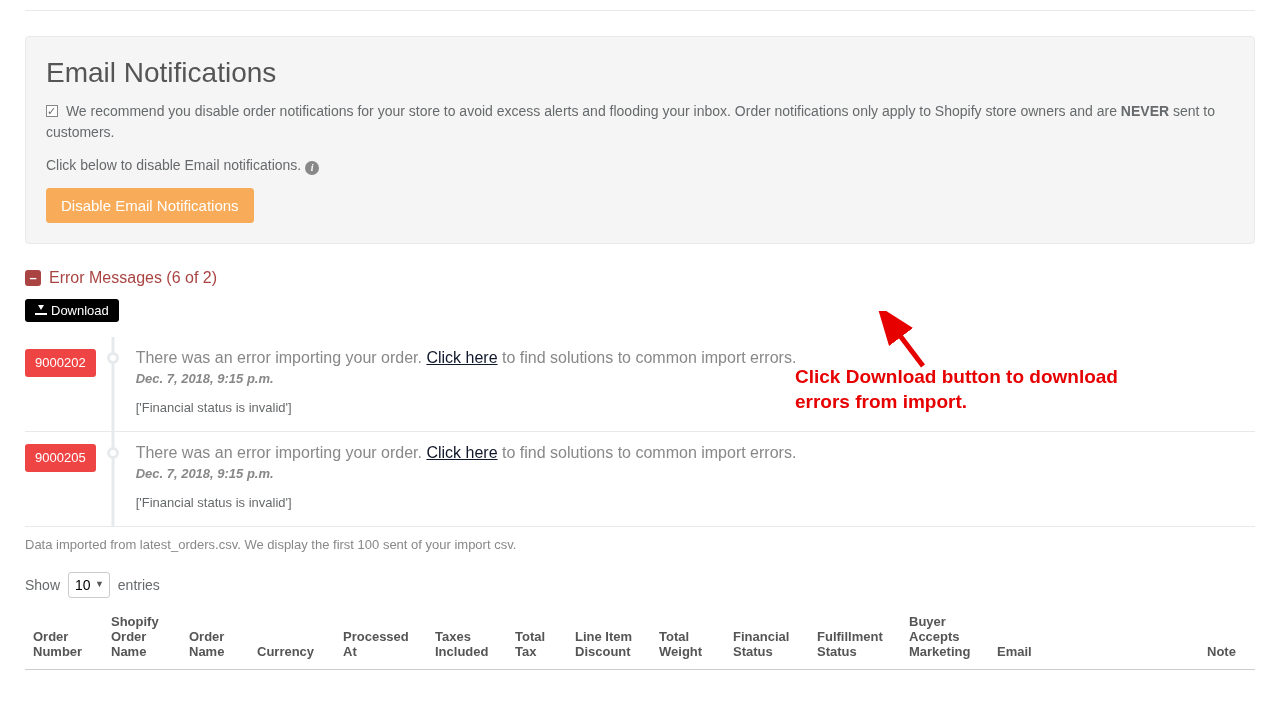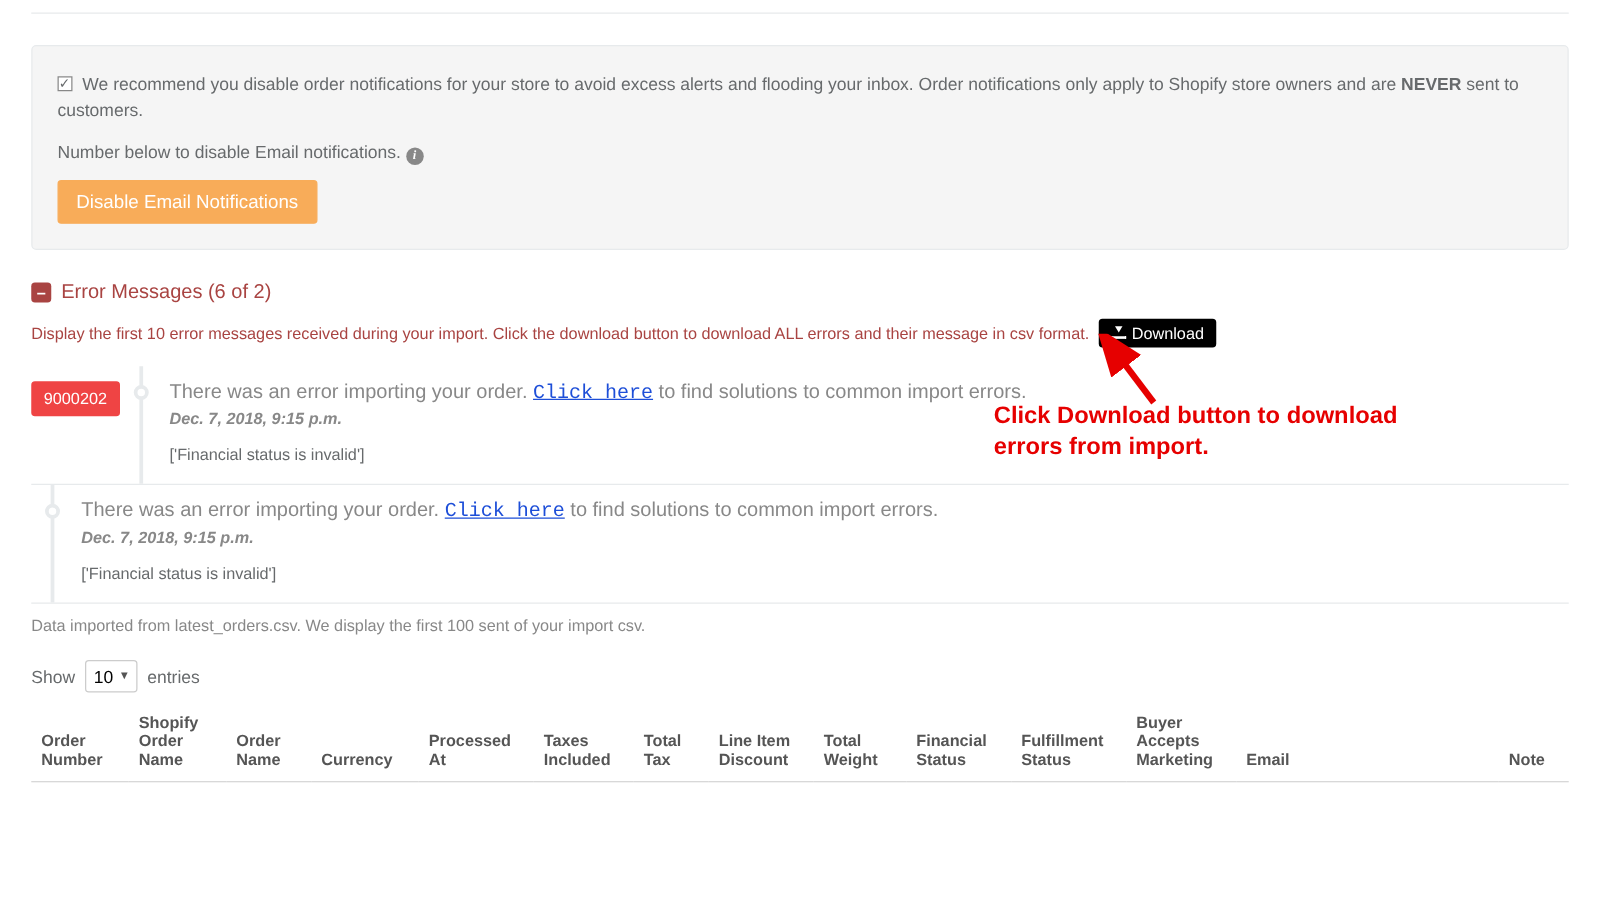--- a/index.html
+++ b/index.html
@@ -51,21 +51,21 @@
 .arrow { position:absolute; pointer-events:none; }
 
 .timeline { margin-top:15px; position:relative; }
 .timeline-item { display:flex; border-bottom:1px solid #e7eaec; padding:0; }
 .badge-order { background:#ef4444; color:#fff; padding:6px 10px; border-radius:3px; font-size:13px; margin-top:12px; height:28px; }
 .timeline-line { width:34px; position:relative; }
 .timeline-line::before { content:""; position:absolute; left:50%; top:0; bottom:0; width:3px; background:#e7eaec; transform:translateX(-50%); }
 .timeline-dot { position:absolute; left:50%; top:15px; width:12px; height:12px; border:3px solid #e7eaec; background:#fff; border-radius:50%; transform:translateX(-50%); }
 .timeline-content { flex:1; padding:12px 0 16px 6px; }
 .err-line { color:#888; font-size:16px; }
-.err-line a { color:#1d4ed8; text-decoration:underline;font-family:Liberation Mono, monospace; }
+.err-line a { color:#0f172a; text-decoration:underline; }
 .err-ts { color:#888; font-style:italic; font-size:13px; margin-top:4px;font-weight:bold; }
 .err-detail { color:#676a6c; font-size:13px; margin-top:14px; }
 
 .section-title { font-size:16px; color:#555; margin-top:40px; border-top:1px solid #e7eaec; padding-top:14px; }
 .section-sub { color:#888; font-size:13px; margin-top:10px; }
 
 .dt-controls { display:flex; justify-content:space-between; align-items:center; margin-top:20px; color:#676a6c; font-size:14px; }
 .dt-controls select { border:1px solid #ccc; border-radius:3px; padding:3px 18px 3px 6px; font-size:14px; height:26px; background:#fff; appearance:none; -webkit-appearance:none; position:relative; }
 .select-wrap { position:relative; display:inline-block; margin:0 4px; }
 .select-wrap::after { content:"▼"; font-size:9px; color:#555; position:absolute; right:6px; top:7px; pointer-events:none; }
@@ -77,37 +77,37 @@
 .rel { position:relative; }
 </style>
 </head>
 <body>
 
 <div class="container rel">
 
   <hr class="sep">
 
   <div class="panel">
+    <h2>Email Notifications</h2>
     <p>
       <span class="check-icon"></span>
       <span>We recommend you disable order notifications for your store to avoid excess alerts and flooding your inbox. Order notifications only apply to Shopify store owners and are </span><strong>NEVER</strong><span> sent to customers.</span>
     </p>
     <p>
-      <span>Number below to disable Email notifications. </span><span class="info-icon">i</span>
+      <span>Click below to disable Email notifications. </span><span class="info-icon">i</span>
     </p>
     <button class="btn-warning">Disable Email Notifications</button>
   </div>
 
   <div class="error-header">
     <div class="collapse-icon">–</div>
     <div class="error-title">Error Messages (6 of 2)</div>
   </div>
 
   <div class="error-desc-row rel">
-    <div class="error-desc">Display the first 10 error messages received during your import. Click the download button to download ALL errors and their message in csv format.</div>
     <button class="btn-download">
       <span class="dl-icon"></span>
       <span>Download</span>
     </button>
 
     <svg class="arrow" style="left:828px; top:12px; width:80px; height:60px;">
       <defs>
           <marker id="ah" markerWidth="10" markerHeight="10" refX="2" refY="3" orient="auto">
             <path d="M0,0 L0,6 L8,3 z" fill="#e60000"></path>
           </marker>
@@ -127,20 +127,23 @@
         </div>
       <div class="timeline-content">
         <div class="err-line">
           <span>There was an error importing your order. </span><a href="#">Click here</a><span> to find solutions to common import errors.</span>
         </div>
         <div class="err-ts">Dec. 7, 2018, 9:15 p.m.</div>
         <div class="err-detail">['Financial status is invalid']</div>
       </div>
     </div>
     <div class="timeline-item">
+      <div>
+          <div class="badge-order">9000205</div>
+        </div>
       <div class="timeline-line">
           <div class="timeline-dot"></div>
         </div>
       <div class="timeline-content">
         <div class="err-line">
           <span>There was an error importing your order. </span><a href="#">Click here</a><span> to find solutions to common import errors.</span>
         </div>
         <div class="err-ts">Dec. 7, 2018, 9:15 p.m.</div>
         <div class="err-detail">['Financial status is invalid']</div>
       </div>

